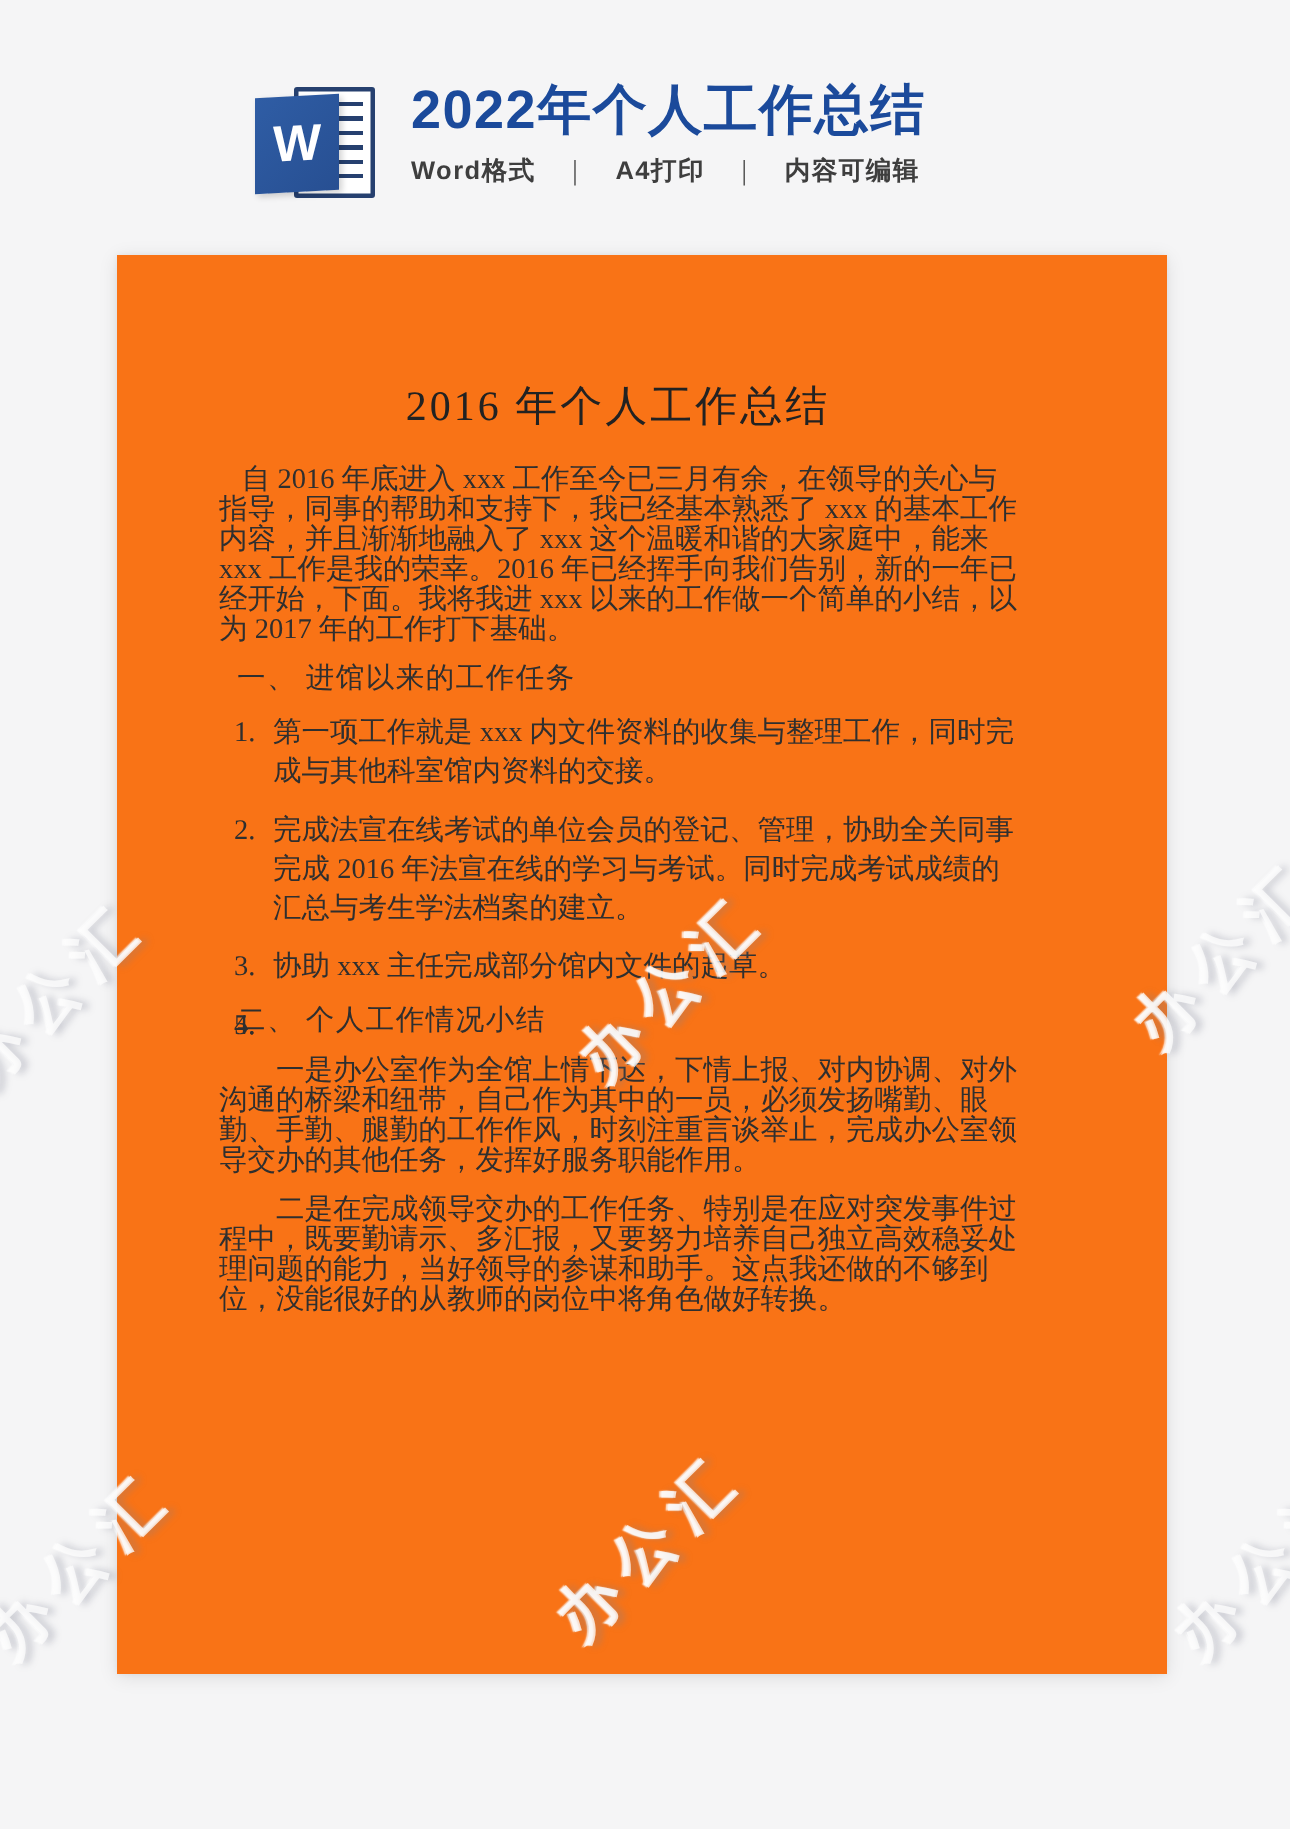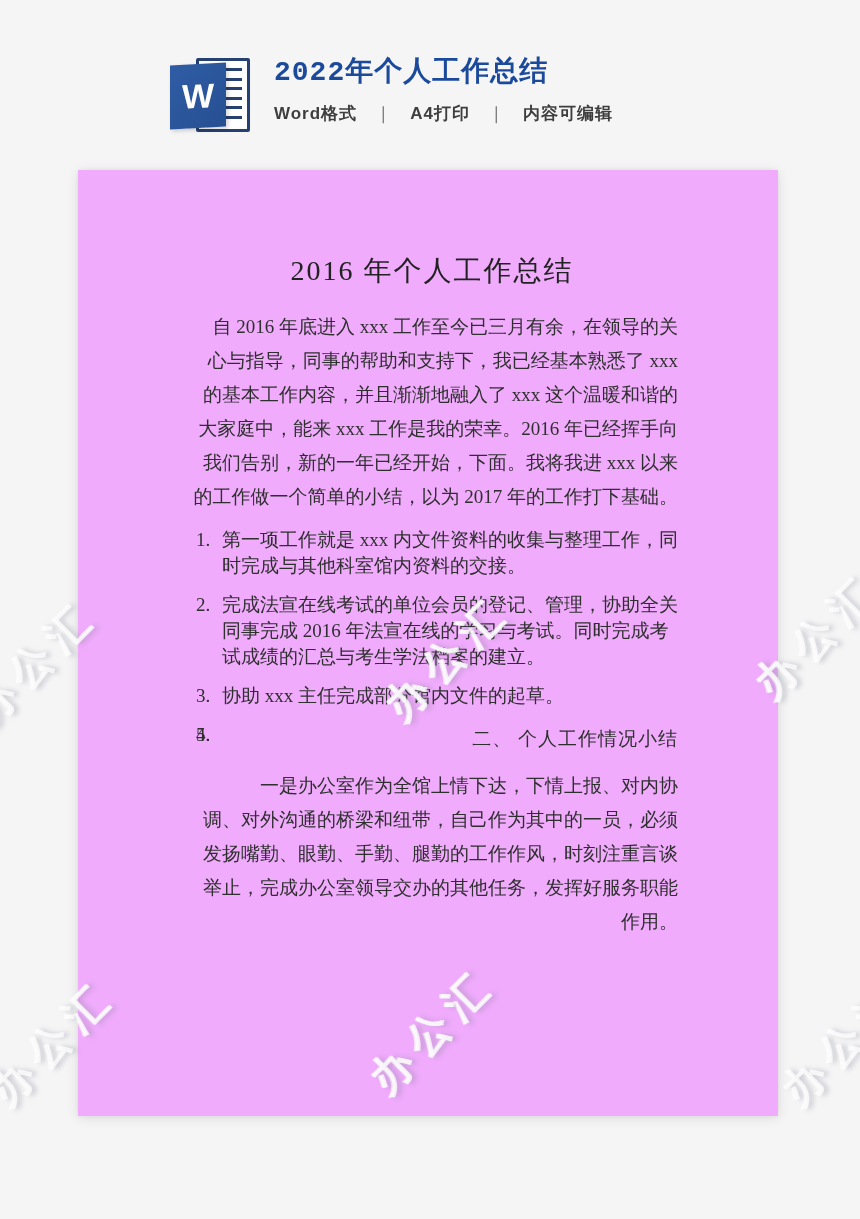--- a/index.html
+++ b/index.html
@@ -32,45 +32,44 @@
   .word-icon .panel {
     position:absolute; left:4px; top:8px; width:56px; height:64px;
     background:linear-gradient(135deg,#2f5da5,#274f92);
     transform:skewY(-3deg);
     display:flex; align-items:center; justify-content:center;
     color:#ffffff; font-size:34px; font-weight:bold;
     box-shadow:2px 2px 4px rgba(0,0,0,0.18);
   }
   .header-text { margin-left:22px; }
   .header-title {
-    font-size:28px; font-weight:bold; color:#1b4a9b; letter-spacing:1px;
+    font-size:36px; font-weight:bold; color:#1b4a9b; letter-spacing:1px;
     line-height:42px;
-    font-family:Liberation Mono, monospace;
   }
   .header-meta {
     margin-top:8px; font-size:17px; font-weight:bold; color:#3e3e3e;
     letter-spacing:1px;
   }
   .header-meta .sep { color:#5a5a5a; margin:0 12px; font-weight:normal; }
 
   
   .doc-page {
     position:absolute; left:78px; top:170px; width:700px; height:946px;
-    background:#f0abfc;
+    background:#f97316;
     box-shadow:0 2px 12px rgba(0,0,0,0.10), 0 0 4px rgba(0,0,0,0.05);
-    padding:82px 100px 0 108px;
+    padding:82px 100px 0 68px;
     font-family:"Liberation Serif","DejaVu Serif",serif;
     color:#2f2f2f;
     z-index:1;
   }
   .doc-title {
     text-align:center; font-size:28px; font-weight:400; letter-spacing:2px;
     margin-bottom:20px; color:#222;
   }
-  .doc-page p, .doc-page h3 { font-size:19px; line-height:34px; font-weight:400;text-align:right; }
+  .doc-page p, .doc-page h3 { font-size:19px; line-height:20px; font-weight:400; }
   .para { margin-bottom:13px; }
   .indent1 { text-indent:0.8em; }
   .indent2 { text-indent:2em; }
   .sec-heading { margin:0 0 13px 12px; letter-spacing:1px; }
   ol.task-list { list-style:none; margin:0 0 0 10px; padding:0; }
   ol.task-list li {
     position:relative; padding-left:26px; margin-bottom:13px;
     font-size:19px; line-height:26px;
   }
   ol.task-list .num { position:absolute; left:0; top:0; }
@@ -112,20 +111,21 @@
       <span>内容可编辑</span>
     </div>
   </div>
 </div>
 
 <div class="doc-page">
   <div class="doc-title">2016 年个人工作总结</div>
 
   <p class="para indent1">自 2016 年底进入 xxx 工作至今已三月有余，在领导的关心与指导，同事的帮助和支持下，我已经基本熟悉了 xxx 的基本工作内容，并且渐渐地融入了 xxx 这个温暖和谐的大家庭中，能来 xxx 工作是我的荣幸。2016 年已经挥手向我们告别，新的一年已经开始，下面。我将我进 xxx 以来的工作做一个简单的小结，以为 2017 年的工作打下基础。</p>
 
+  <h3 class="sec-heading">一、 进馆以来的工作任务</h3>
 
   <ol class="task-list">
     <li>
       <span class="num">1.</span>
       <span>第一项工作就是 xxx 内文件资料的收集与整理工作，同时完成与其他科室馆内资料的交接。</span>
     </li>
     <li>
       <span class="num">2.</span>
       <span>完成法宣在线考试的单位会员的登记、管理，协助全关同事完成 2016 年法宣在线的学习与考试。同时完成考试成绩的汇总与考生学法档案的建立。</span>
     </li>
@@ -138,20 +138,21 @@
     </li>
     <li>
       <span class="num">5.</span>
     </li>
   </ol>
 
   <h3 class="sec-heading">二、 个人工作情况小结</h3>
 
   <p class="para indent2">一是办公室作为全馆上情下达，下情上报、对内协调、对外沟通的桥梁和纽带，自己作为其中的一员，必须发扬嘴勤、眼勤、手勤、腿勤的工作作风，时刻注重言谈举止，完成办公室领导交办的其他任务，发挥好服务职能作用。</p>
 
+  <p class="para indent2">二是在完成领导交办的工作任务、特别是在应对突发事件过程中，既要勤请示、多汇报，又要努力培养自己独立高效稳妥处理问题的能力，当好领导的参谋和助手。这点我还做的不够到位，没能很好的从教师的岗位中将角色做好转换。</p>
 </div>
 
 <span class="wm wm1">办公汇</span>
 <span class="wm wm2">办公汇</span>
 <span class="wm wm3">办公汇</span>
 <span class="wm wm4">办公汇</span>
 <span class="wm wm5">办公汇</span>
 <span class="wm wm6">办公汇</span>
 
 </body></html>

